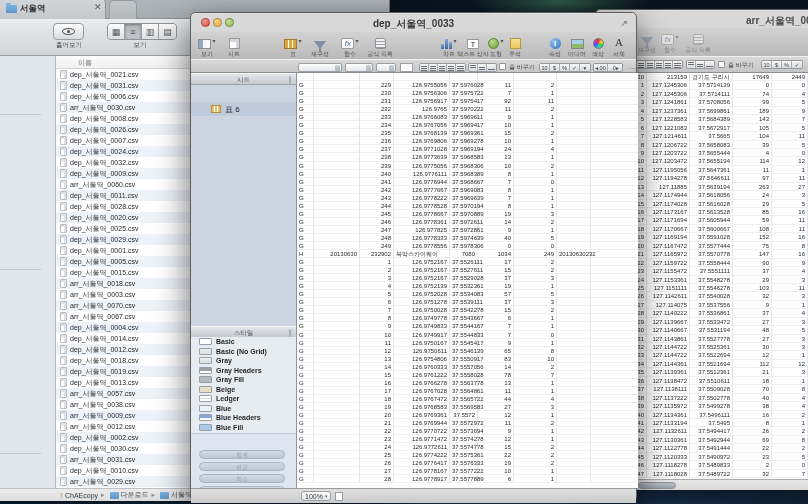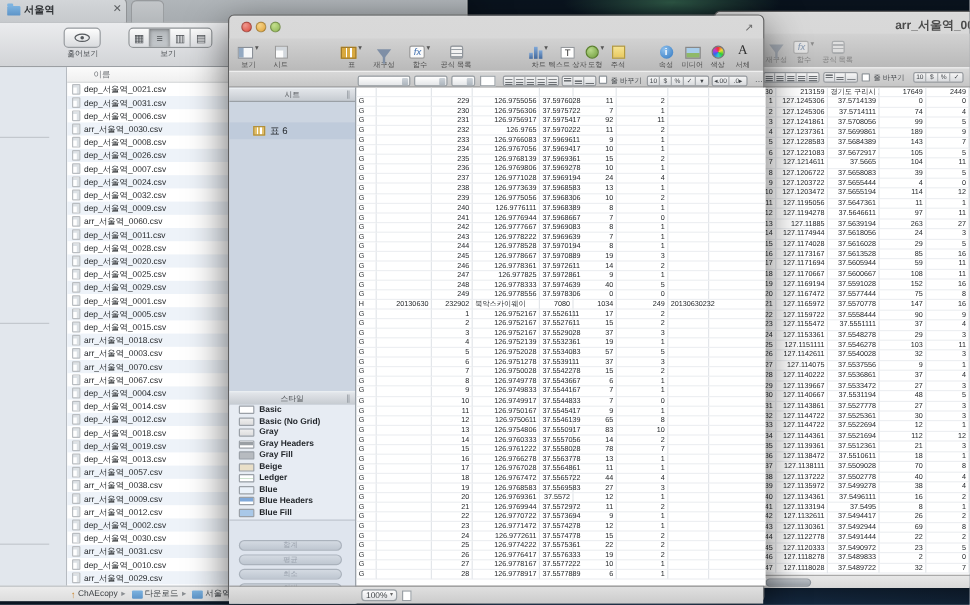--- a/index.html
+++ b/index.html
@@ -718,20 +718,21 @@
   </div>
 </div>
 
 <div class="win nw" id="frontwin">
   <div style="position:absolute;left:0;top:0;width:100%;height:19px">
     <div class="lights" style="left:10px">
       <span class="lt r"></span>
       <span class="lt y"></span>
       <span class="lt g"></span>
     </div>
+    <div class="n-title">dep_서울역_0033</div>
     <span class="fsarrow">↗</span>
   </div>
   <div class="n-tool" style="top:19px;height:27px">
     <div class="t-item" style="left:2px;width:28px">
       <span class="ic">
           <span class="ic-view"></span>
           <span class="dd">▾</span>
         </span>
       <span class="tl">보기</span>
     </div>

